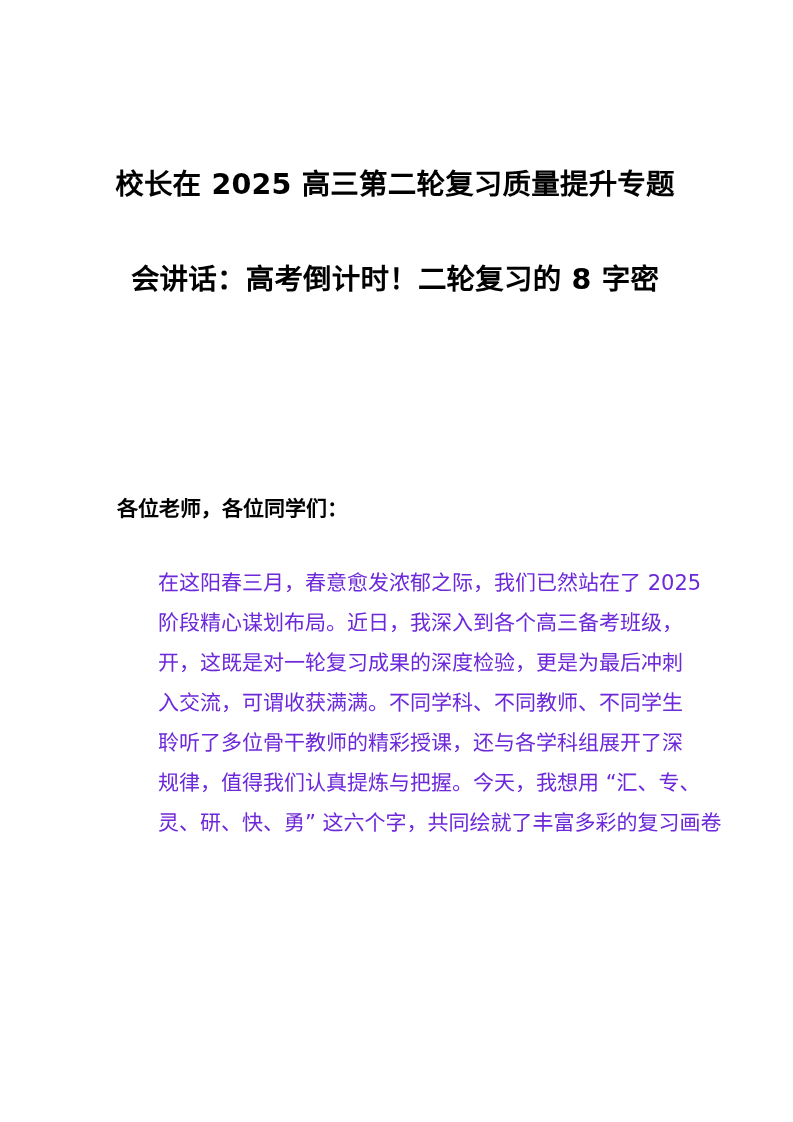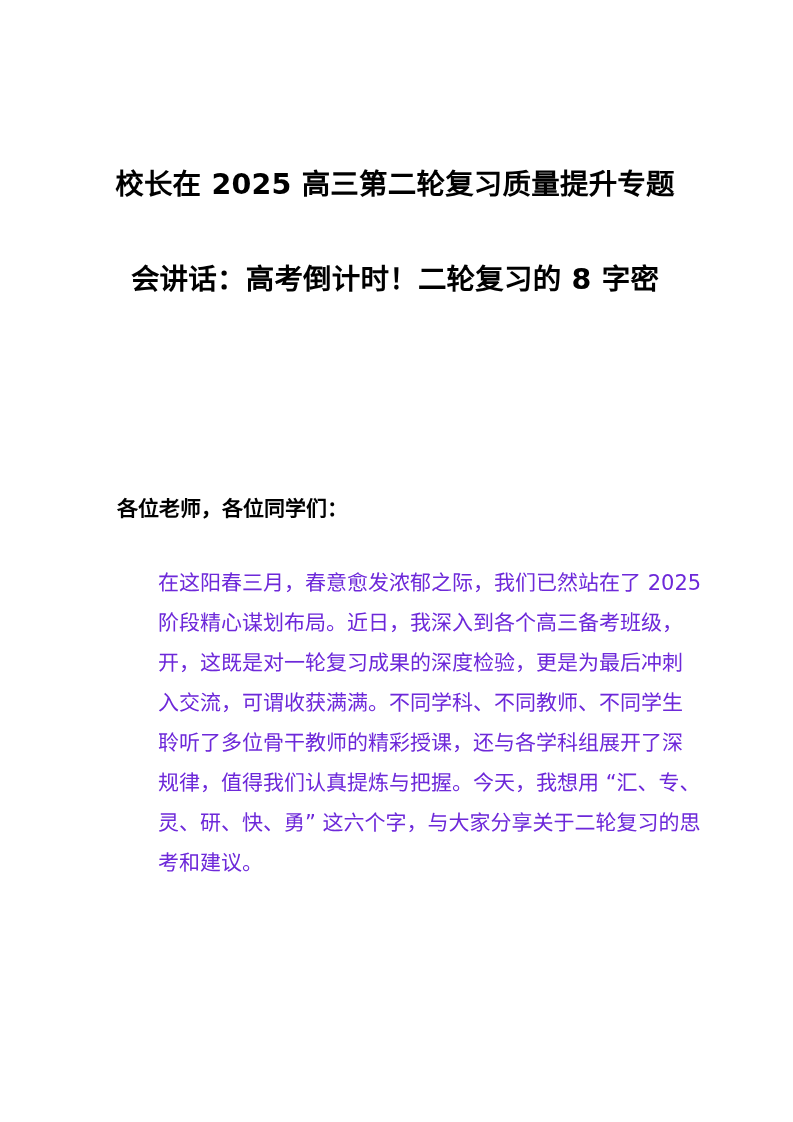--- a/index.html
+++ b/index.html
@@ -86,17 +86,16 @@
 
   <div class="salutation">各位老师，各位同学们：</div>
 
   <div class="body-para">
     <span class="bline">在这阳春三月，春意愈发浓郁之际，我们已然站在了 2025</span>
     <span class="bline">阶段精心谋划布局。近日，我深入到各个高三备考班级，</span>
     <span class="bline">开，这既是对一轮复习成果的深度检验，更是为最后冲刺</span>
     <span class="bline">入交流，可谓收获满满。不同学科、不同教师、不同学生</span>
     <span class="bline">聆听了多位骨干教师的精彩授课，还与各学科组展开了深</span>
     <span class="bline">规律，值得我们认真提炼与把握。今天，我想用 “汇、专、</span>
-    <span class="bline">灵、研、快、勇” 这六个字，与大家分享关于二轮复习的思</span>
-    <span class="bline">考和建议。</span>
+    <span class="bline">灵、研、快、勇” 这六个字，共同绘就了丰富多彩的复习画卷</span>
   </div>
 
 </div>
 
 </body></html>

